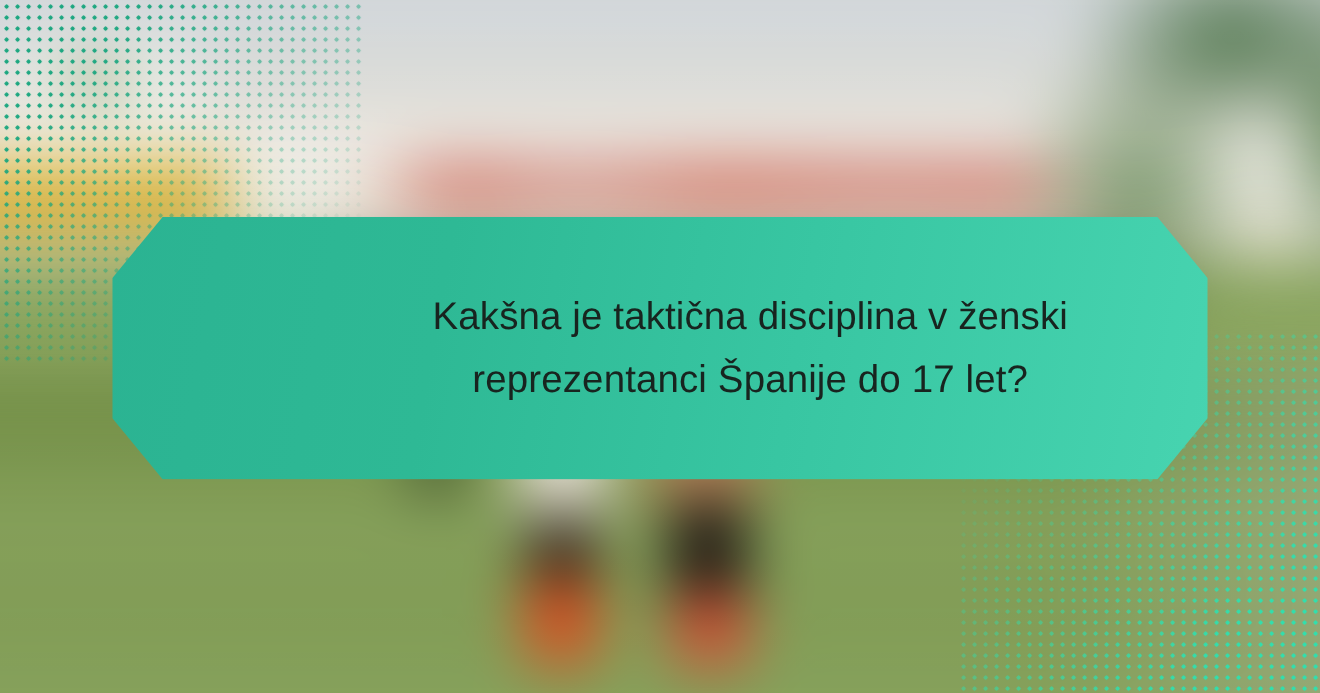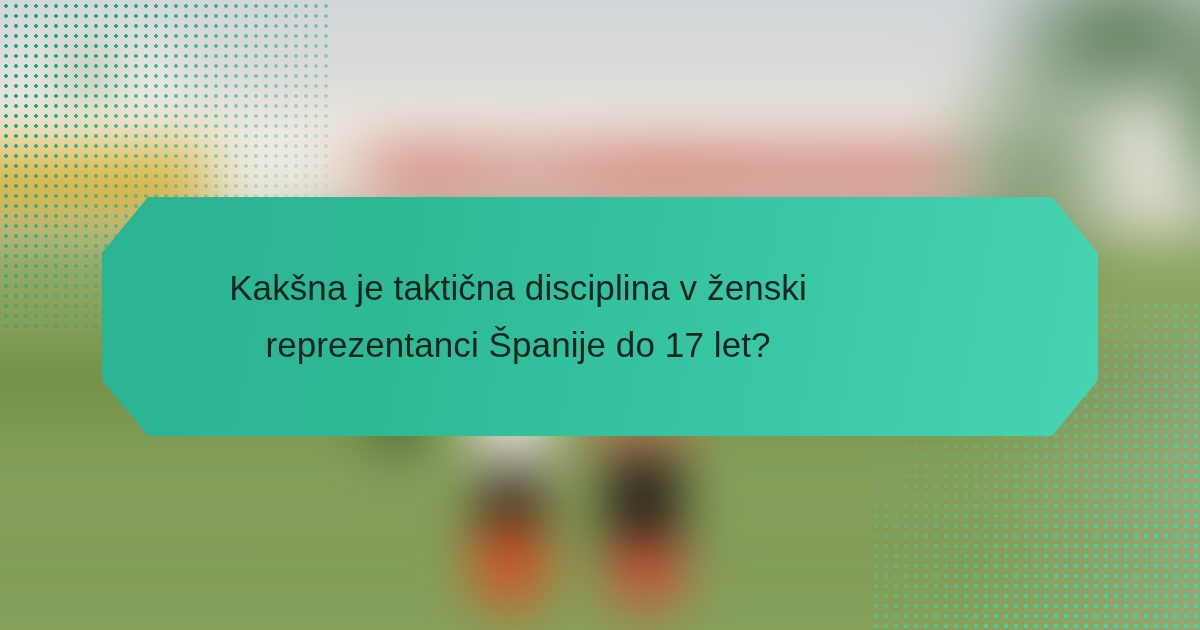--- a/index.html
+++ b/index.html
@@ -237,21 +237,21 @@
     position: absolute;
     left: 102px;
     top: 197px;
     width: 996px;
     height: 239px;
     background: linear-gradient(100deg, #2bb392 0%, #2eb995 30%, #38c6a2 62%, #47d4b0 100%);
     -webkit-clip-path: polygon(46px 0, calc(100% - 46px) 0, 100% 56px, 100% calc(100% - 56px), calc(100% - 46px) 100%, 46px 100%, 0 calc(100% - 56px), 0 56px);
     clip-path: polygon(46px 0, calc(100% - 46px) 0, 100% 56px, 100% calc(100% - 56px), calc(100% - 46px) 100%, 46px 100%, 0 calc(100% - 56px), 0 56px);
     display: flex;
     align-items: center;
-    justify-content: flex-start;
+    justify-content: flex-end;
   }
 
   .banner-title {
     margin: 0;
     padding: 0 96px;
     font-family: "Liberation Sans", sans-serif;
     font-size: 35px;
     font-weight: 400;
     line-height: 1.62;
     color: #18241f;

